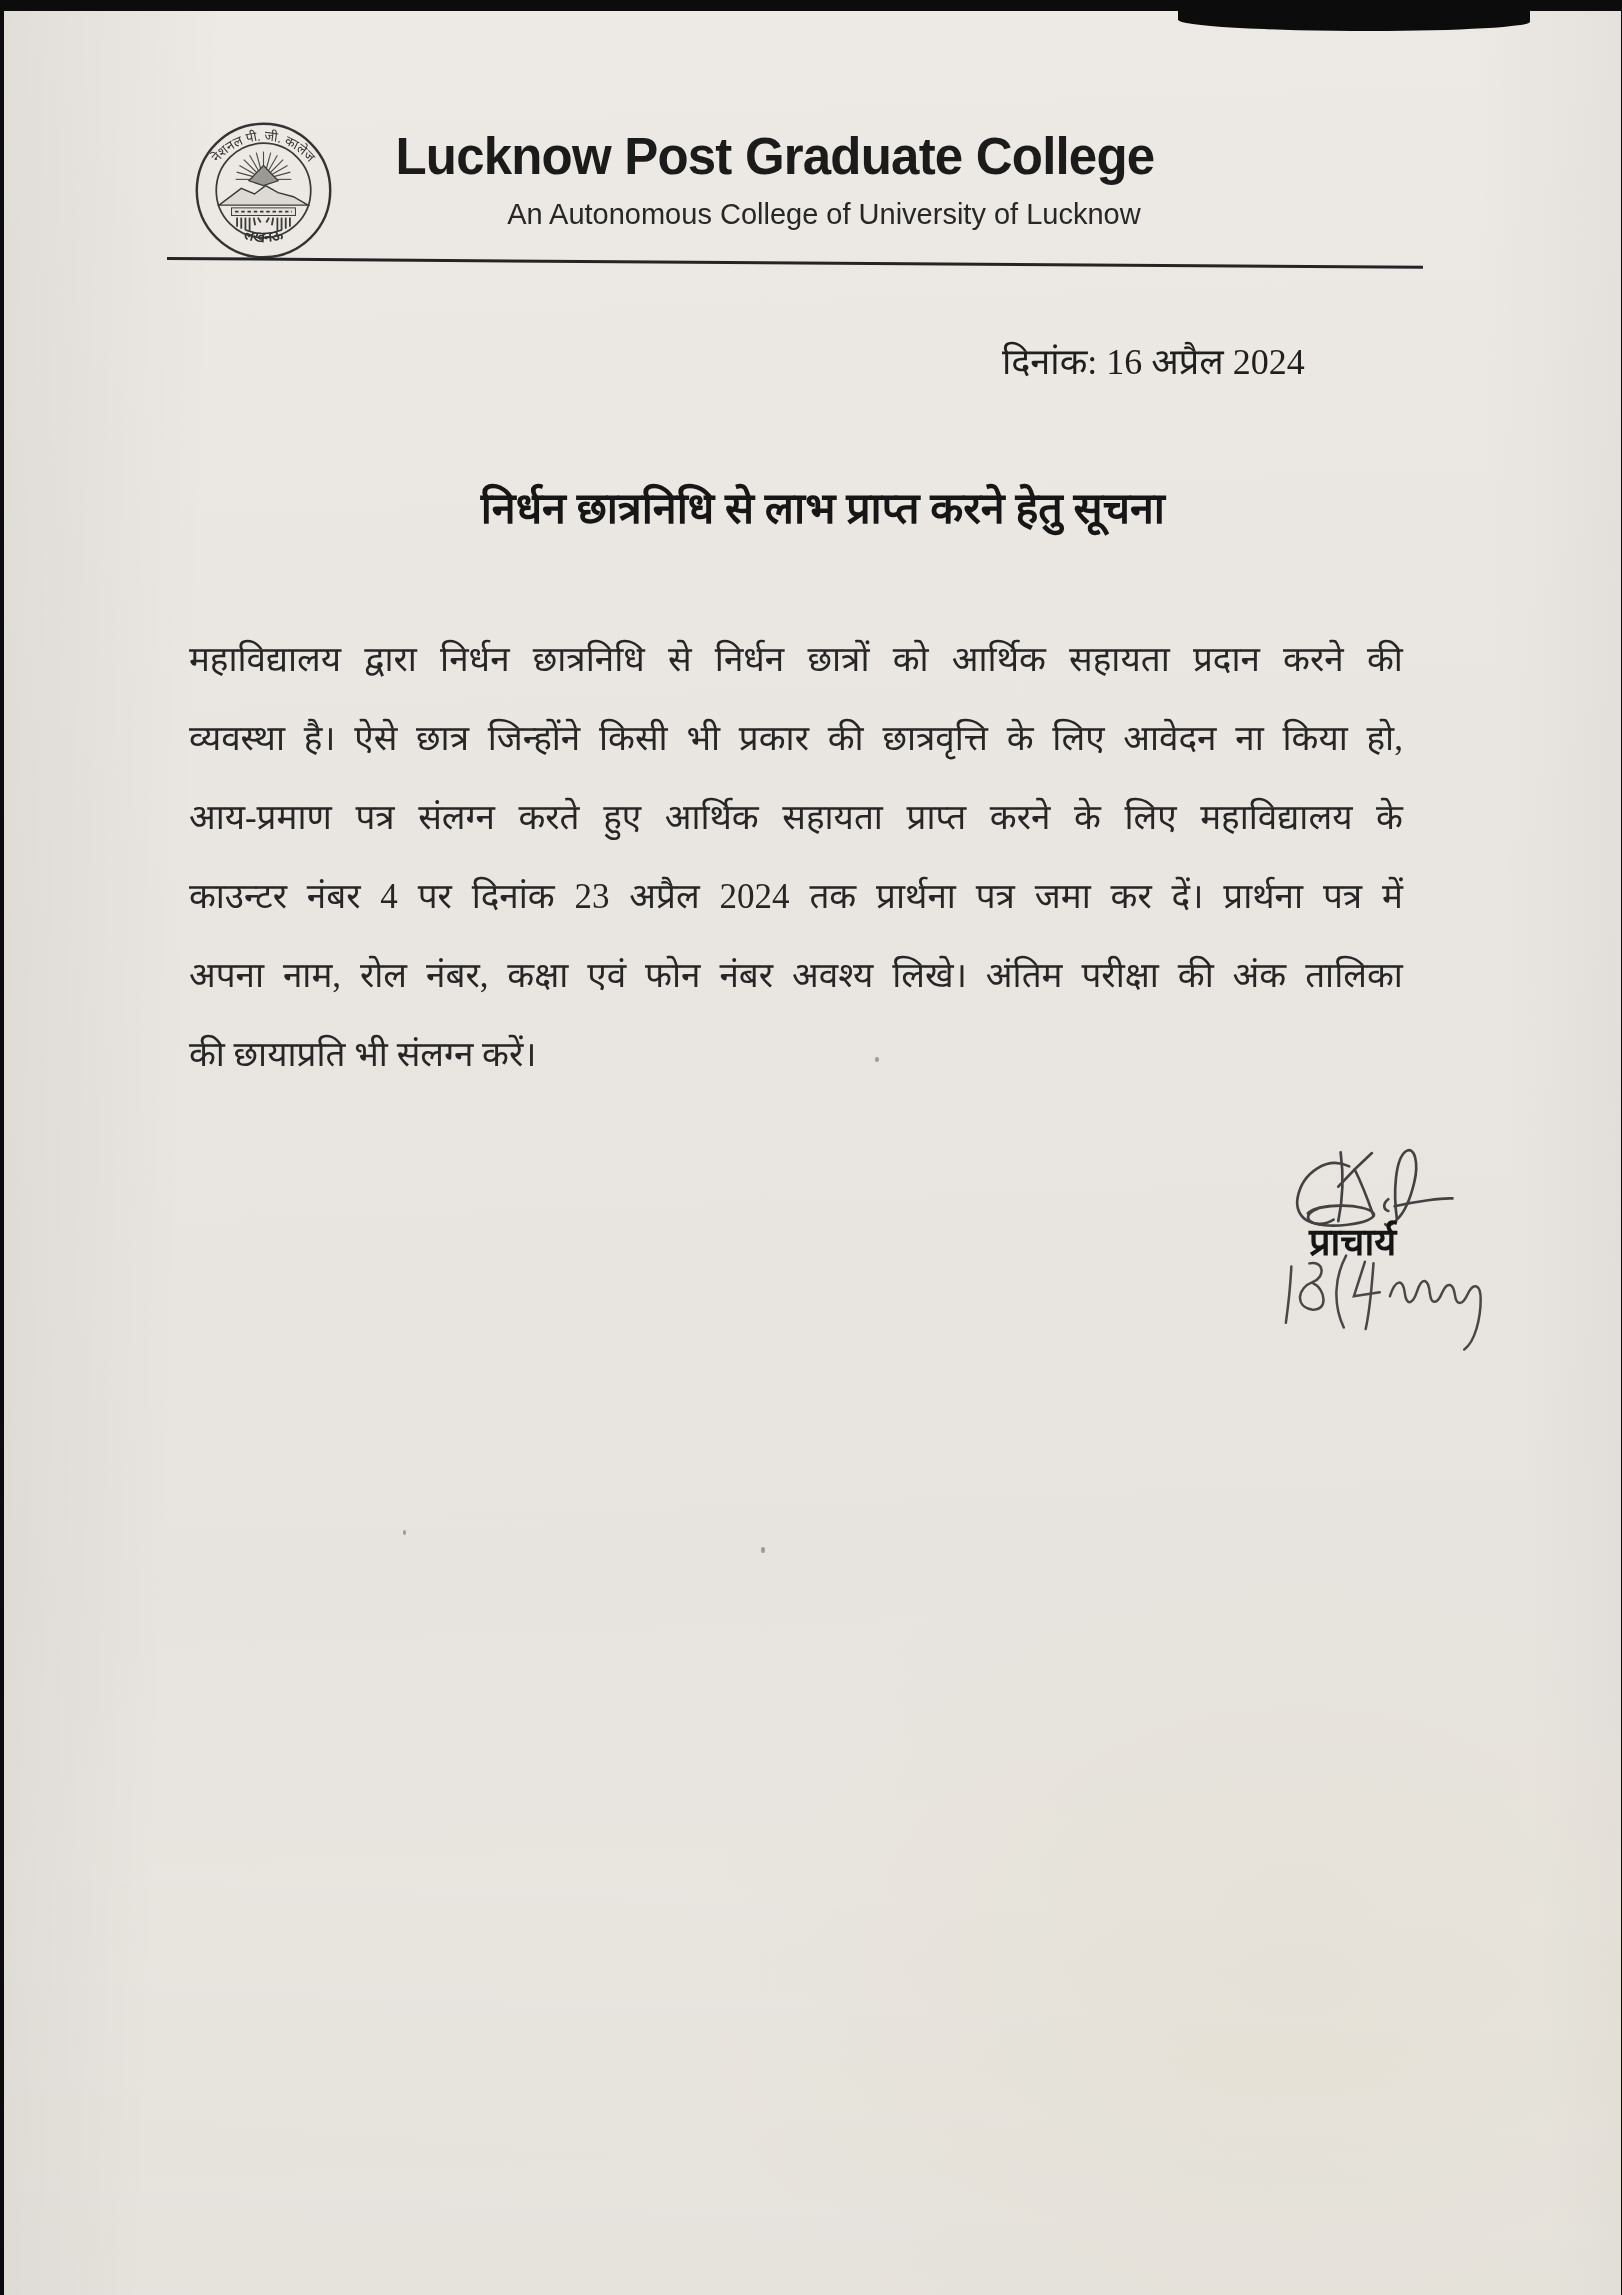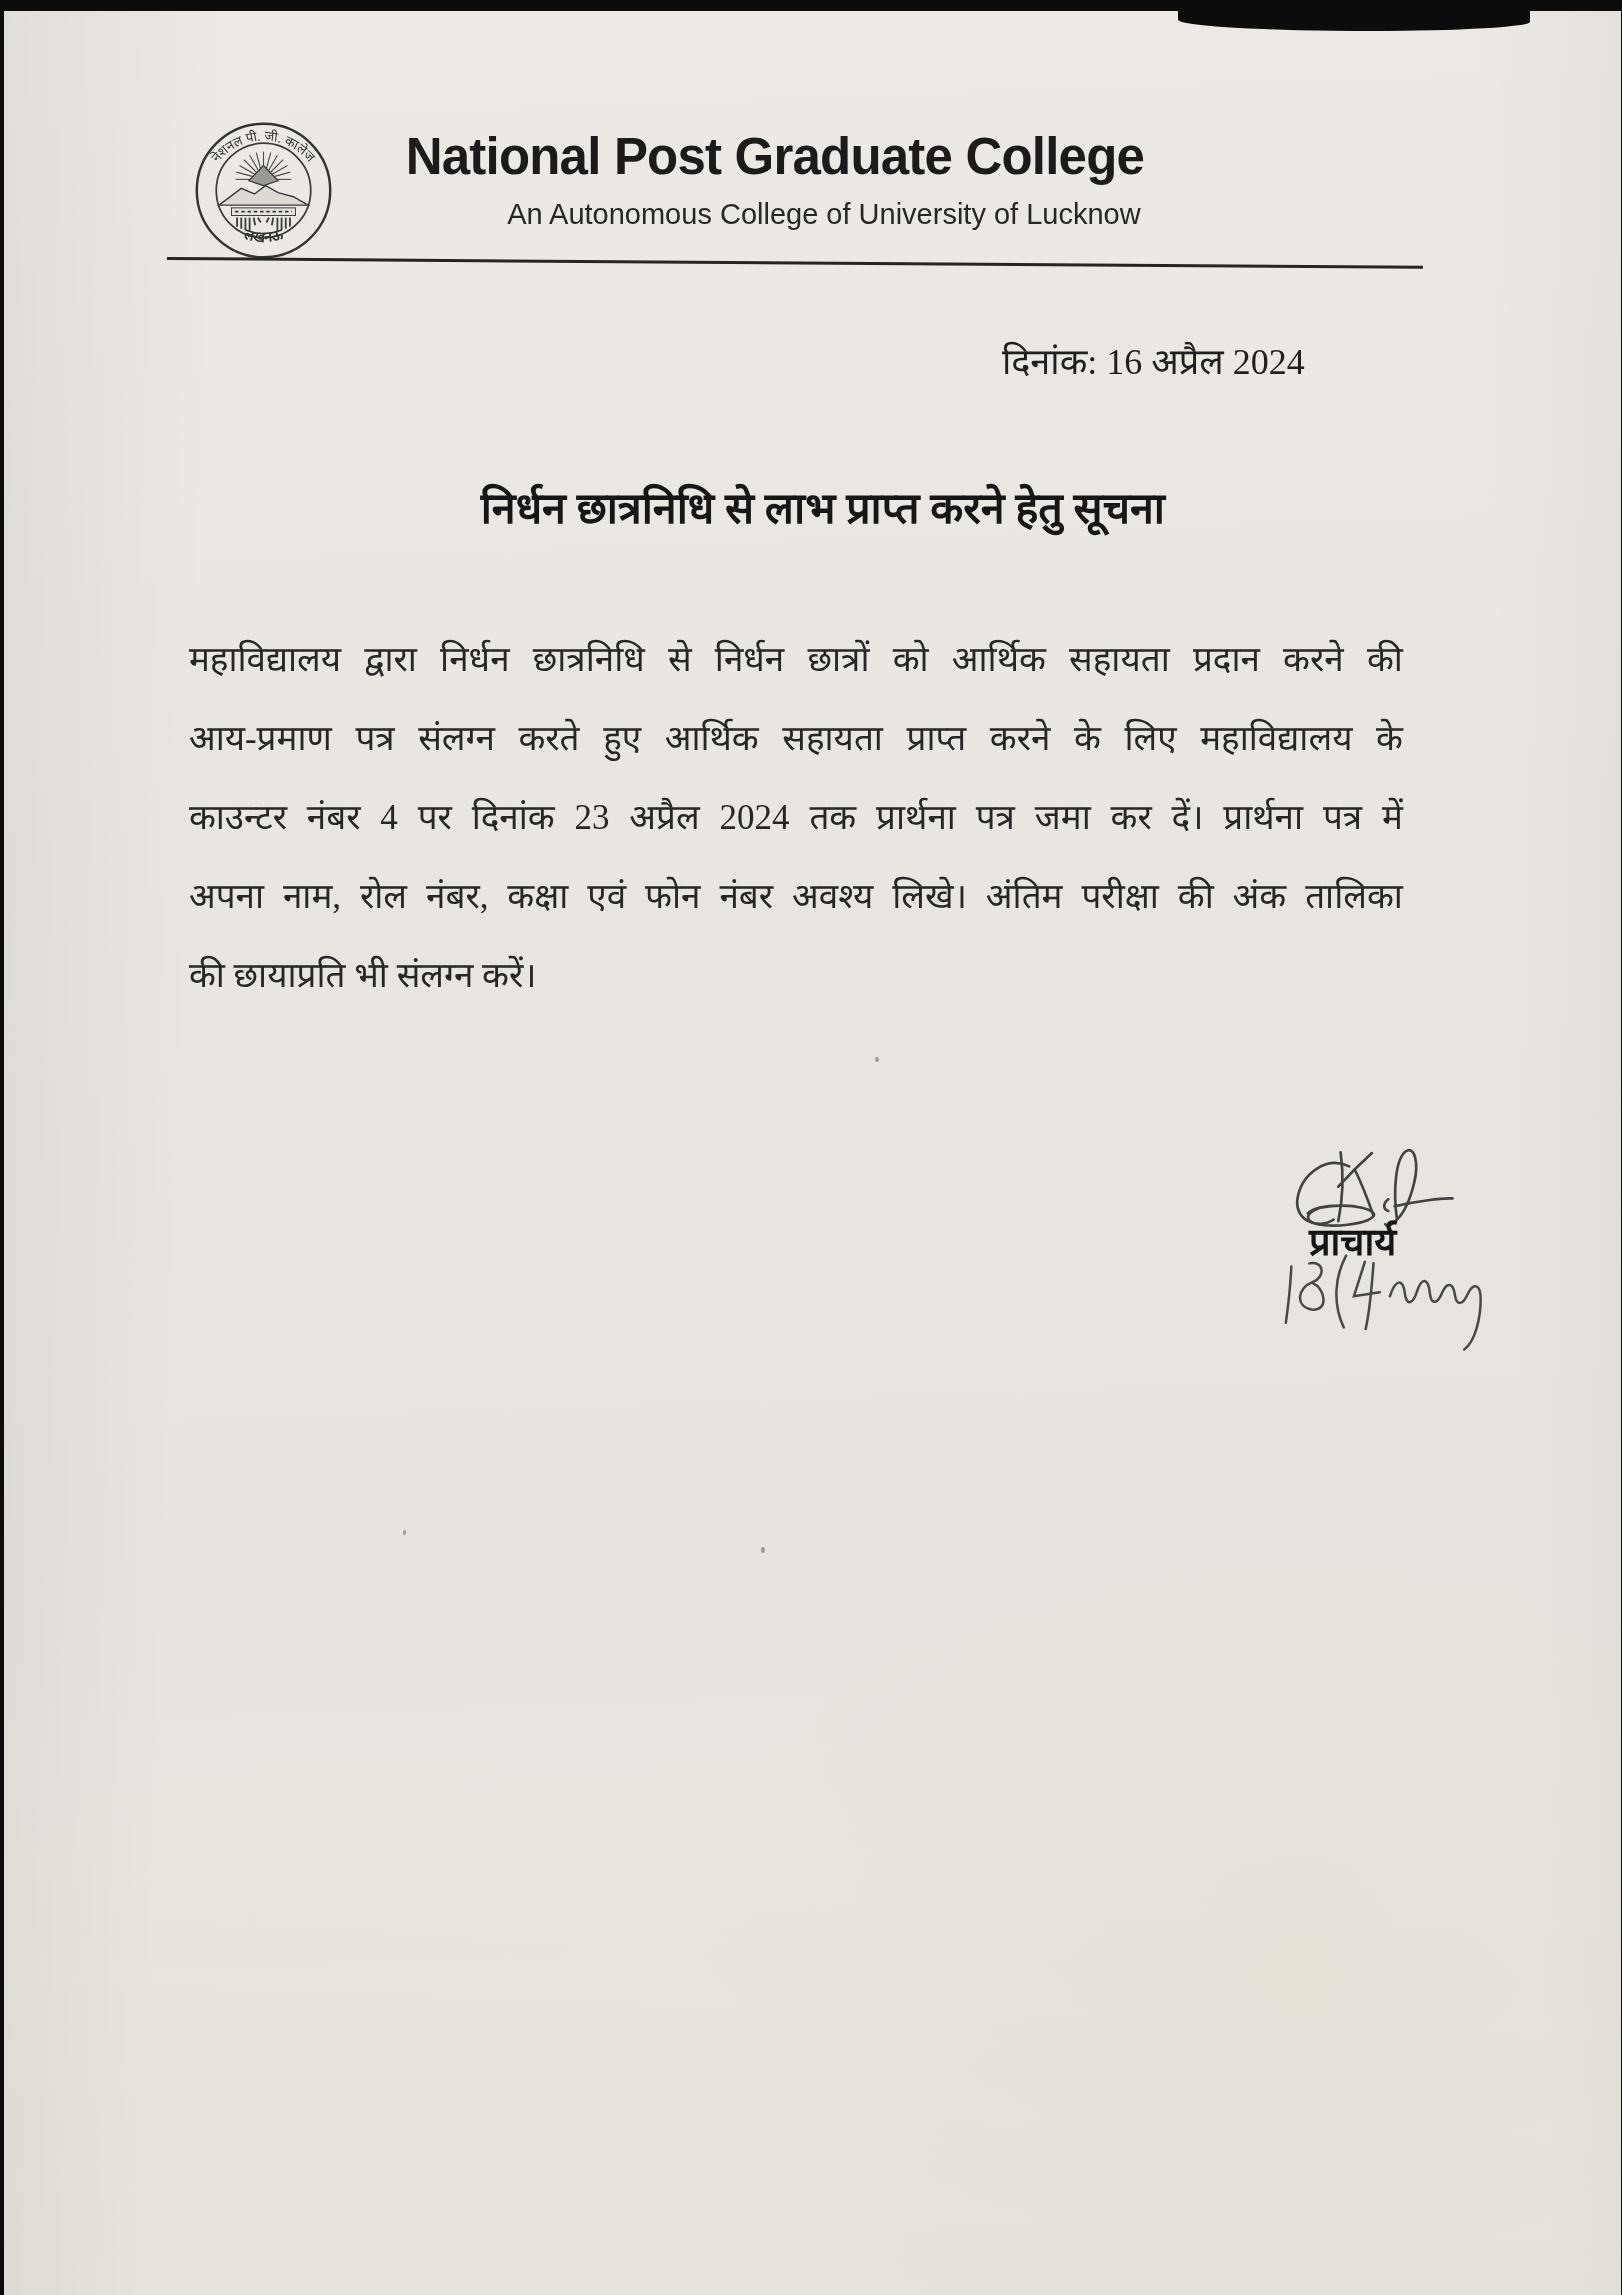--- a/index.html
+++ b/index.html
@@ -91,31 +91,32 @@
         <line x1="108" y1="139" x2="104" y2="146"></line>
           <line x1="114" y1="139" x2="112" y2="150"></line>
         <line x1="120" y1="139" x2="120" y2="158"></line>
           <line x1="126" y1="139" x2="126" y2="157"></line>
         <line x1="132" y1="139" x2="132" y2="155"></line>
           <line x1="138" y1="139" x2="138" y2="152"></line>
       </g>
     </svg>
 
     <div class="head-text">
-      <div class="college-name">National Post Graduate College</div>
+      <div class="college-name">Lucknow Post Graduate College</div>
       <div class="college-sub">An Autonomous College of University of Lucknow</div>
     </div>
     <div class="head-rule"></div>
 
     <div class="date-line" lang="hi">दिनांक: 16 अप्रैल 2024</div>
 
     <div class="subject" lang="hi">निर्धन छात्रनिधि से लाभ प्राप्त करने हेतु सूचना</div>
 
     <div class="body-block" lang="hi">
       <div class="body-line just">महाविद्यालय द्वारा निर्धन छात्रनिधि से निर्धन छात्रों को आर्थिक सहायता प्रदान करने की</div>
+      <div class="body-line just">व्यवस्था है। ऐसे छात्र जिन्होंने किसी भी प्रकार की छात्रवृत्ति के लिए आवेदन ना किया हो,</div>
       <div class="body-line just">आय-प्रमाण पत्र संलग्न करते हुए आर्थिक सहायता प्राप्त करने के लिए महाविद्यालय के</div>
       <div class="body-line just">काउन्टर नंबर 4 पर दिनांक 23 अप्रैल 2024 तक प्रार्थना पत्र जमा कर दें। प्रार्थना पत्र में</div>
       <div class="body-line just">अपना नाम, रोल नंबर, कक्षा एवं फोन नंबर अवश्य लिखे। अंतिम परीक्षा की अंक तालिका</div>
       <div class="body-line">की छायाप्रति भी संलग्न करें।</div>
     </div>
 
     <svg class="sig-svg" viewBox="0 0 340 310" fill="none">
       <g stroke="#424242" stroke-width="3.4" stroke-linecap="round">
         <path d="M 100,50 C 72,36 40,58 34,90 C 29,118 58,132 80,118"></path>
         <path d="M 47,110 C 62,96 122,98 131,110 C 139,123 62,133 49,119 C 44,113 52,106 60,104"></path>

